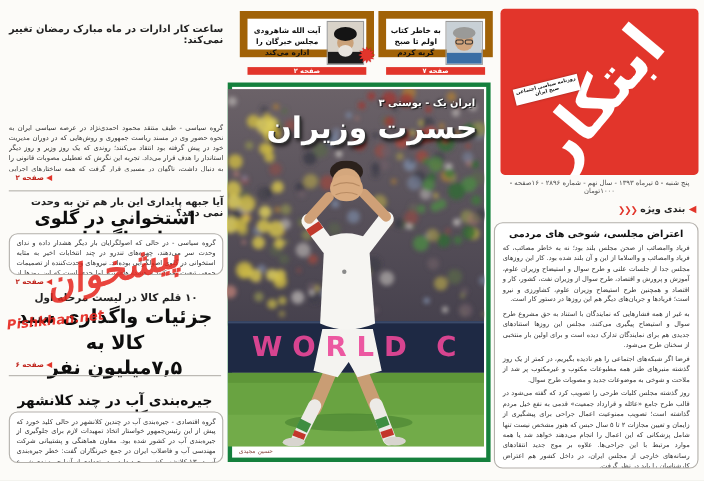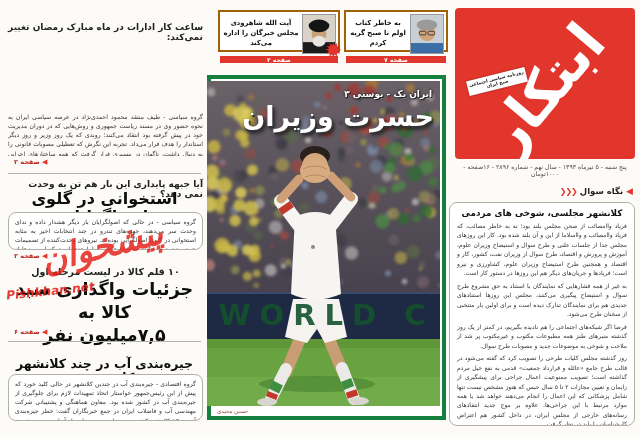--- a/index.html
+++ b/index.html
@@ -12,39 +12,39 @@
   .abs{position:absolute;}
   
   #logo-box{left:auto;right:5px;top:8px;width:180px;height:151px;background:#e2352b;border-radius:4px;overflow:hidden;}
   #logo-title{position:absolute;left:0;top:48px;width:180px;text-align:center;color:#fff;
     font-size:56px;font-weight:bold;transform:rotate(-50deg);transform-origin:center;letter-spacing:2px;}
   #logo-strip{position:absolute;left:12px;top:66px;width:60px;height:15px;background:#fff;
     transform:rotate(-14deg);display:flex;align-items:center;justify-content:center;box-shadow:0 0 2px rgba(0,0,0,.4);}
   #logo-strip span{font-size:4.5px;color:#111;font-weight:bold;line-height:1.1;text-align:center;}
   #dateline{right:5px;top:163px;width:180px;text-align:center;font-size:6.2px;color:#4a4a4a;}
   
-  .teaser{top:10px;height:42px;background:#fff;border:2px solid #a16207;display:flex;flex-direction:column;}
+  .teaser{top:10px;height:42px;background:#fff;border:7px solid #a16207;display:flex;flex-direction:column;}
   #teaser-1{left:218px;width:122px;}
   #teaser-2{left:344px;width:104px;}
   .teaser-main{flex:1;display:flex;flex-direction:row-reverse;align-items:center;padding:2px;gap:2px;}
   .teaser-photo{width:34px;height:40px;flex:0 0 34px;border:1px solid #999;}
   .teaser-title{flex:1;font-size:6.8px;font-weight:bold;text-align:center;line-height:1.45;color:#111;}
   .teaser-blackbar{height:3px;background:#1c1c1c;}
   .teaser-redbar{height:12px;background:#e2352b;display:flex;align-items:center;justify-content:center;}
   .teaser-redbar span{color:#fff;font-size:6px;font-weight:bold;}
   #starburst{left:325px;top:40px;color:#e2352b;font-size:20px;line-height:1;text-shadow:0 0 1px #a01;z-index:5;}
   
   #lead-frame{left:207px;top:75px;width:239px;height:345px;background:#fff;border:4px solid #15803d;padding:2px;}
   #lead-art{width:233px;height:325px;display:block;}
   #lead-kicker{position:absolute;top:10px;right:10px;color:#fff;font-size:9px;font-weight:bold;
     text-shadow:1px 1px 0 #222,0 0 3px #000;}
   #lead-headline{position:absolute;top:22px;right:8px;color:#fff;font-size:27px;font-weight:bold;
     text-shadow:1.5px 1.5px 0 #333,2px 3px 4px rgba(0,0,0,.8);letter-spacing:1px;}
   #board-overlay{position:absolute;left:0;top:213px;width:100%;height:46px;display:flex;align-items:center;justify-content:center;overflow:hidden;}
-  #board-overlay span{color:#14532d;opacity:.9;font-size:29px;font-weight:bold;letter-spacing:9px;font-family:"DejaVu Sans",sans-serif;}
+  #board-overlay span{color:#ec4899;opacity:.9;font-size:25px;font-weight:bold;letter-spacing:9px;font-family:"DejaVu Sans",sans-serif;}
   #lead-caption{position:absolute;bottom:2px;left:6px;font-size:5.5px;color:#8a4a42;}
   
   .kicker{font-size:9px;font-weight:bold;color:#222;}
   .headline{font-weight:bold;color:#0d0d0d;text-align:center;line-height:1.12;}
   .bodytext{font-size:6.1px;line-height:1.5;text-align:justify;color:#333;overflow:hidden;}
   .bodybox{border:1px solid #b3b0ab;border-radius:8px;padding:4px 6px;background:#fff;}
   .page-marker{font-size:6.5px;color:#c0261e;font-weight:bold;direction:rtl;}
   .page-marker .arr{color:#e2352b;font-size:7px;}
   .divider{height:1px;background:#b5b2ac;}
   #a1-kicker{left:8px;top:22px;width:195px;text-align:right;}
@@ -426,25 +426,25 @@
   <div class="abs page-marker" id="a4-marker">
     <span class="arr">◀</span>
     <span>صفحه ۱۳</span>
   </div>
 
   <div class="abs" id="wm-script">پیشخوان</div>
   <div class="abs" id="wm-latin">Pishkhan.net</div>
 
   <div class="abs" id="special-header">
     <span class="tri">◀</span>
-    <span class="lbl">نگاه سوال</span>
+    <span class="lbl">بندی ویژه</span>
     <span class="chev">❮❮❮</span>
   </div>
   <div class="abs" id="special-box">
-    <div id="special-title">کلانشهر مجلسی، شوخی های مردمی</div>
+    <div id="special-title">اعتراض مجلسی، شوخی های مردمی</div>
     <p>فریاد واامصائب از صحن مجلس بلند بود؛ نه به خاطر مصائب، که فریاد واامصائب و وااسلاما از این و آن بلند شده بود. کار این روزهای مجلس جدا از جلسات علنی و طرح سوال و استیضاح وزیران علوم، آموزش و پرورش و اقتصاد، طرح سوال از وزیران نفت، کشور، کار و اقتصاد و همچنین طرح استیضاح وزیران علوم، کشاورزی و نیرو است؛ فریادها و جریان‌های دیگر هم این روزها در دستور کار است.</p>
     <p>به غیر از همه فشارهایی که نمایندگان با استناد به حق مشروع طرح سوال و استیضاح پیگیری می‌کنند، مجلس این روزها استنادهای جدیدی هم برای نمایندگان تدارک دیده است و برای اولین بار منتخبی از سخنان طرح می‌شود.</p>
     <p>فرضا اگر شبکه‌های اجتماعی را هم نادیده بگیریم، در کمتر از یک روز گذشته منبرهای طنز همه مطبوعات مکتوب و غیرمکتوب پر شد از ملاحت و شوخی به موضوعات جدید و مصوبات طرح سوال.</p>
     <p>روز گذشته مجلس کلیات طرحی را تصویب کرد که گفته می‌شود در قالب طرح جامع «عائله و قرارداد جمعیت» قدمی به نفع خیل مردم گذاشته است؛ تصویب ممنوعیت اعمال جراحی برای پیشگیری از زایمان و تعیین مجازات ۲ تا ۵ سال حبس که هنوز مشخص نیست تنها شامل پزشکانی که این اعمال را انجام می‌دهند خواهد شد یا همه موارد مرتبط با این جراحی‌ها. علاوه بر موج جدید انتقادهای رسانه‌های خارجی از مجلس ایران، در داخل کشور هم اعتراض کارشناسان را باید در نظر گرفت.</p>
 
   </div>
 
 </div>
 
 </body></html>

